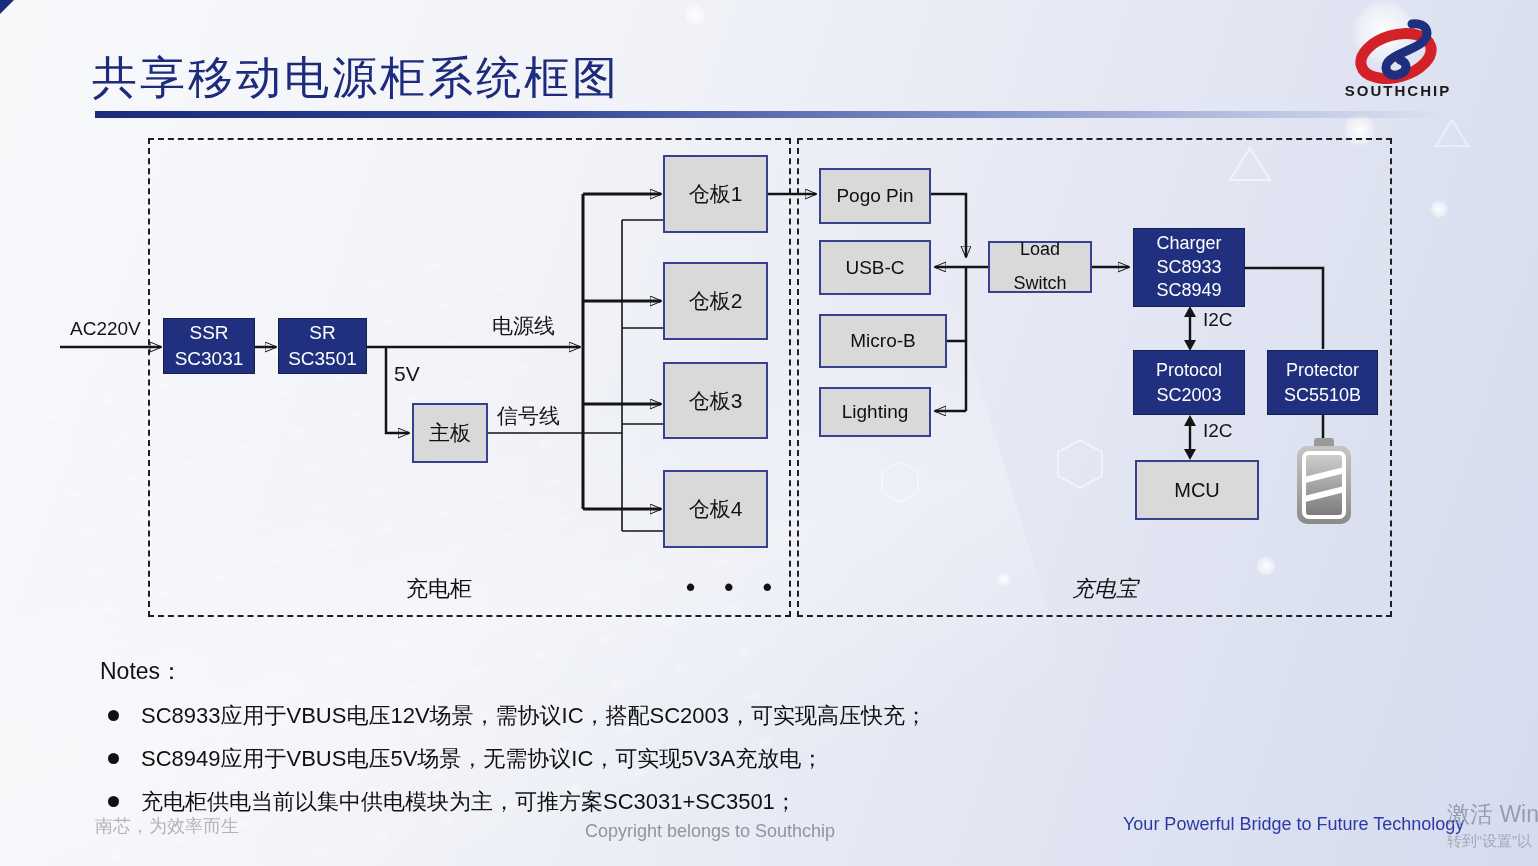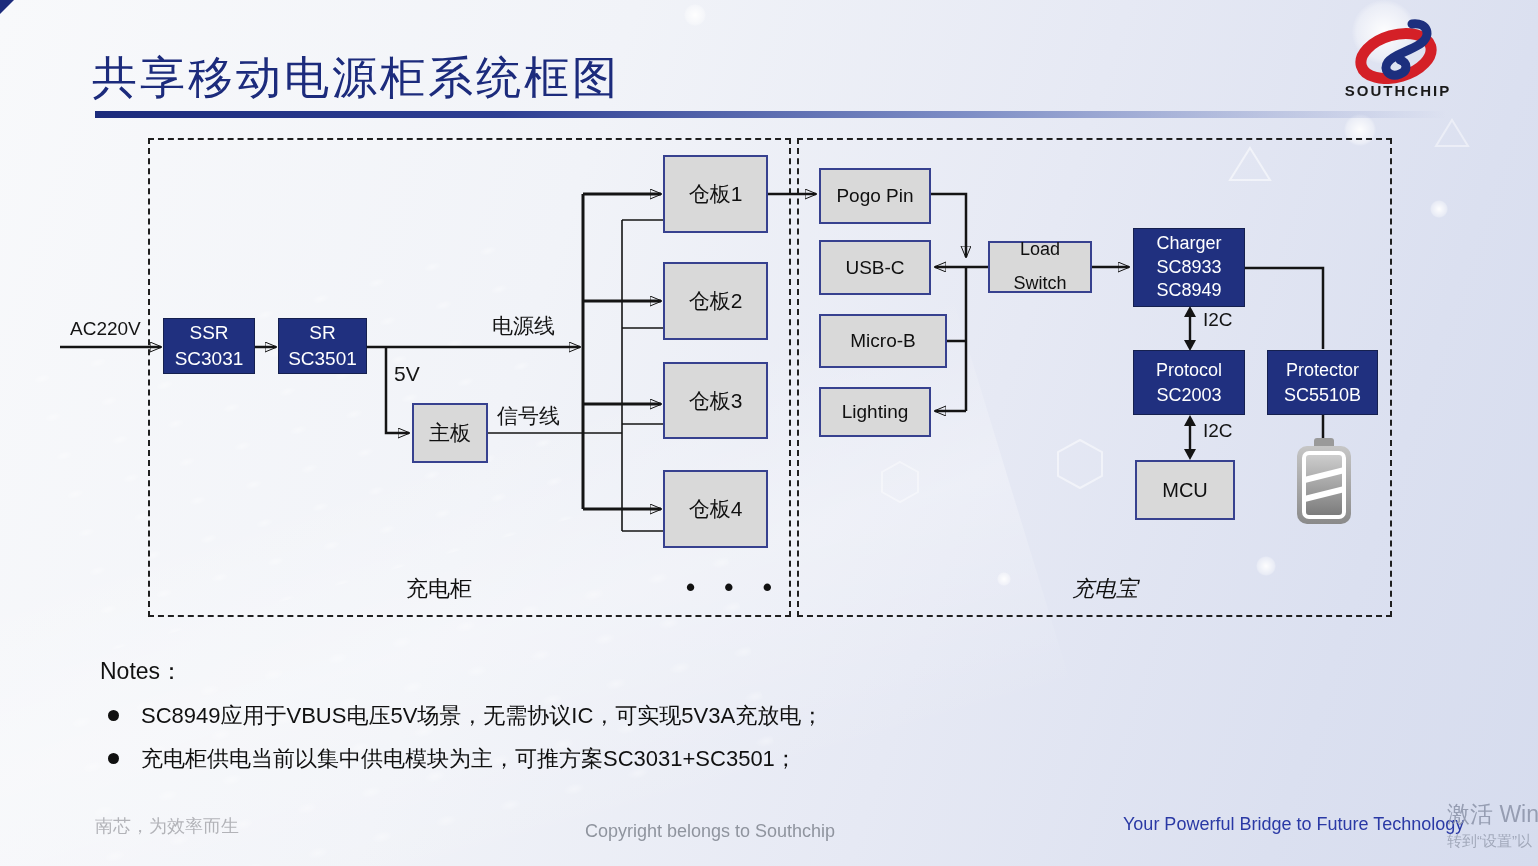--- a/index.html
+++ b/index.html
@@ -190,21 +190,21 @@
     <span>SC8949</span>
   </div>
   <div class="box box-navy" style="left:1133px;top:350px;width:112px;height:65px;font-size:18px;">
     <span>Protocol</span>
     <span>SC2003</span>
   </div>
   <div class="box box-navy" style="left:1267px;top:350px;width:111px;height:65px;font-size:18px;">
     <span>Protector</span>
     <span>SC5510B</span>
   </div>
-  <div class="box box-gray" style="left:1135px;top:460px;width:100px;height:60px;font-size:20px;">
+  <div class="box box-gray" style="left:1135px;top:460px;width:124px;height:60px;font-size:20px;">
     <span>MCU</span>
   </div>
 
   <div class="battery">
     <div class="cap"></div>
     <div class="body">
       <div class="frame">
         <div class="sep" style="top:28%;"></div>
         <div class="sep" style="top:60%;"></div>
       </div>
@@ -218,20 +218,24 @@
   <div class="lbl" style="left:1203px;top:309px;font-size:19px;">I2C</div>
   <div class="lbl" style="left:1203px;top:420px;font-size:19px;">I2C</div>
   <div class="region-lbl" style="left:406px;top:574px;">充电柜</div>
   <div class="region-lbl" style="left:1072px;top:574px;font-style:italic;">充电宝</div>
   <div class="dots">• • •</div>
 
   <div class="notes">
     <div class="head">Notes：</div>
     <div class="note-row">
       <span class="bullet"></span>
+      <span class="txt">SC8933应用于VBUS电压12V场景，需协议IC，搭配SC2003，可实现高压快充；</span>
+    </div>
+    <div class="note-row">
+      <span class="bullet"></span>
       <span class="txt">SC8949应用于VBUS电压5V场景，无需协议IC，可实现5V3A充放电；</span>
     </div>
     <div class="note-row">
       <span class="bullet"></span>
       <span class="txt">充电柜供电当前以集中供电模块为主，可推方案SC3031+SC3501；</span>
     </div>
   </div>
 
   <div class="foot-left">南芯，为效率而生</div>
   <div class="foot-center">Copyright belongs to Southchip</div>

